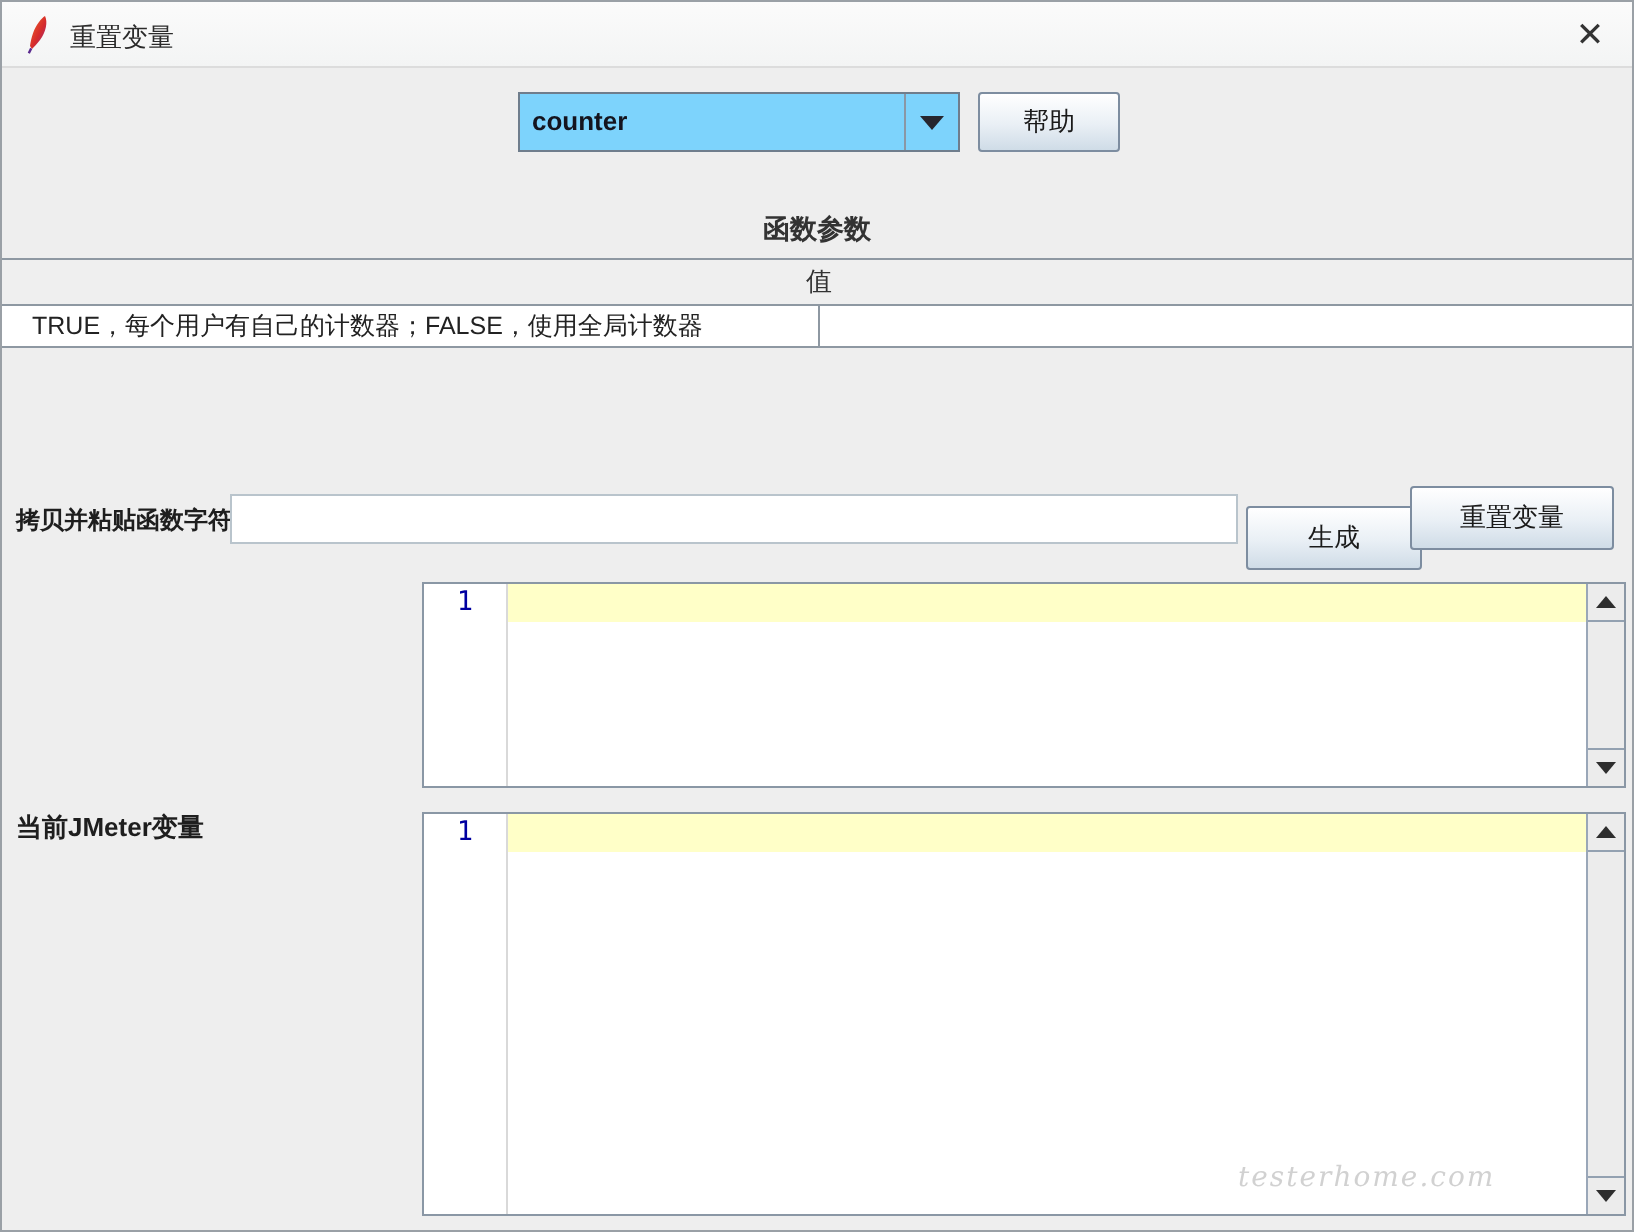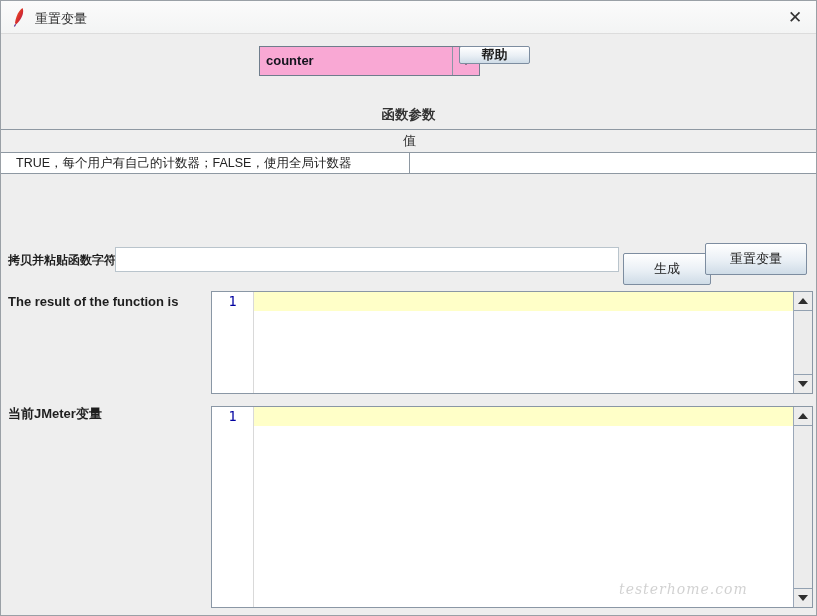--- a/index.html
+++ b/index.html
@@ -28,21 +28,21 @@
   }
   .close-btn {
     position: absolute; right: 10px; top: 7px;
     width: 22px; height: 20px;
     font-size: 17px; line-height: 20px; text-align: center;
     color: #333; cursor: default;
   }
   
   .combo {
     position: absolute; left: 258px; top: 45px; width: 221px; height: 30px;
-    background: #f9a8d4;
+    background: #7dd3fc;
     border: 1px solid #6f7d8c;
     display: flex; align-items: stretch;
   }
   .combo-value {
     flex: 1; font-size: 13px; font-weight: bold; color: #14141e;
     line-height: 28px; padding-left: 6px;
   }
   .combo-arrow-btn {
     width: 27px; border-left: 1px solid #8a97a5;
     display: flex; align-items: center; justify-content: center;
@@ -54,21 +54,21 @@
   }
   .swing-btn {
     position: absolute;
     background: linear-gradient(#ffffff, #e9eff5 55%, #cfdce7);
     border: 1px solid #7d8da0;
     border-radius: 2px;
     font-size: 13px; color: #1a1a1a;
     display: flex; align-items: center; justify-content: center;
     font-family: "Liberation Sans", sans-serif;
   }
-  .help-btn { left: 458px; top: 45px; width: 71px; height: 18px; font-weight: bold; }
+  .help-btn { left: 488px; top: 45px; width: 71px; height: 30px; }
   
   .section-title {
     position: absolute; left: 0; top: 105px; width: 100%;
     text-align: center; font-size: 13.5px; font-weight: bold; color: #333;
   }
   
   .params-table {
     position: absolute; left: 0; top: 128px; width: 817px;
     border-top: 1px solid #8e98a2;
   }
@@ -192,21 +192,20 @@
       <div class="cell-name">TRUE，每个用户有自己的计数器；FALSE，使用全局计数器</div>
       <div class="cell-value"></div>
     </div>
   </div>
 
   <div class="fs-label">拷贝并粘贴函数字符串</div>
   <input class="fs-input" type="text" value="" style="">
   <button class="swing-btn gen-btn">生成</button>
   <button class="swing-btn reset-btn">重置变量</button>
 
-  <div class="panel-label result-label">The result of the function is</div>
   <div class="editor editor-1">
     <div class="gutter">
       <div class="line-num">1</div>
     </div>
     <div class="editor-body">
       <div class="active-line"></div>
       <span></span>
     </div>
     <div class="scrollbar">
       <div class="sb-btn sb-up">

